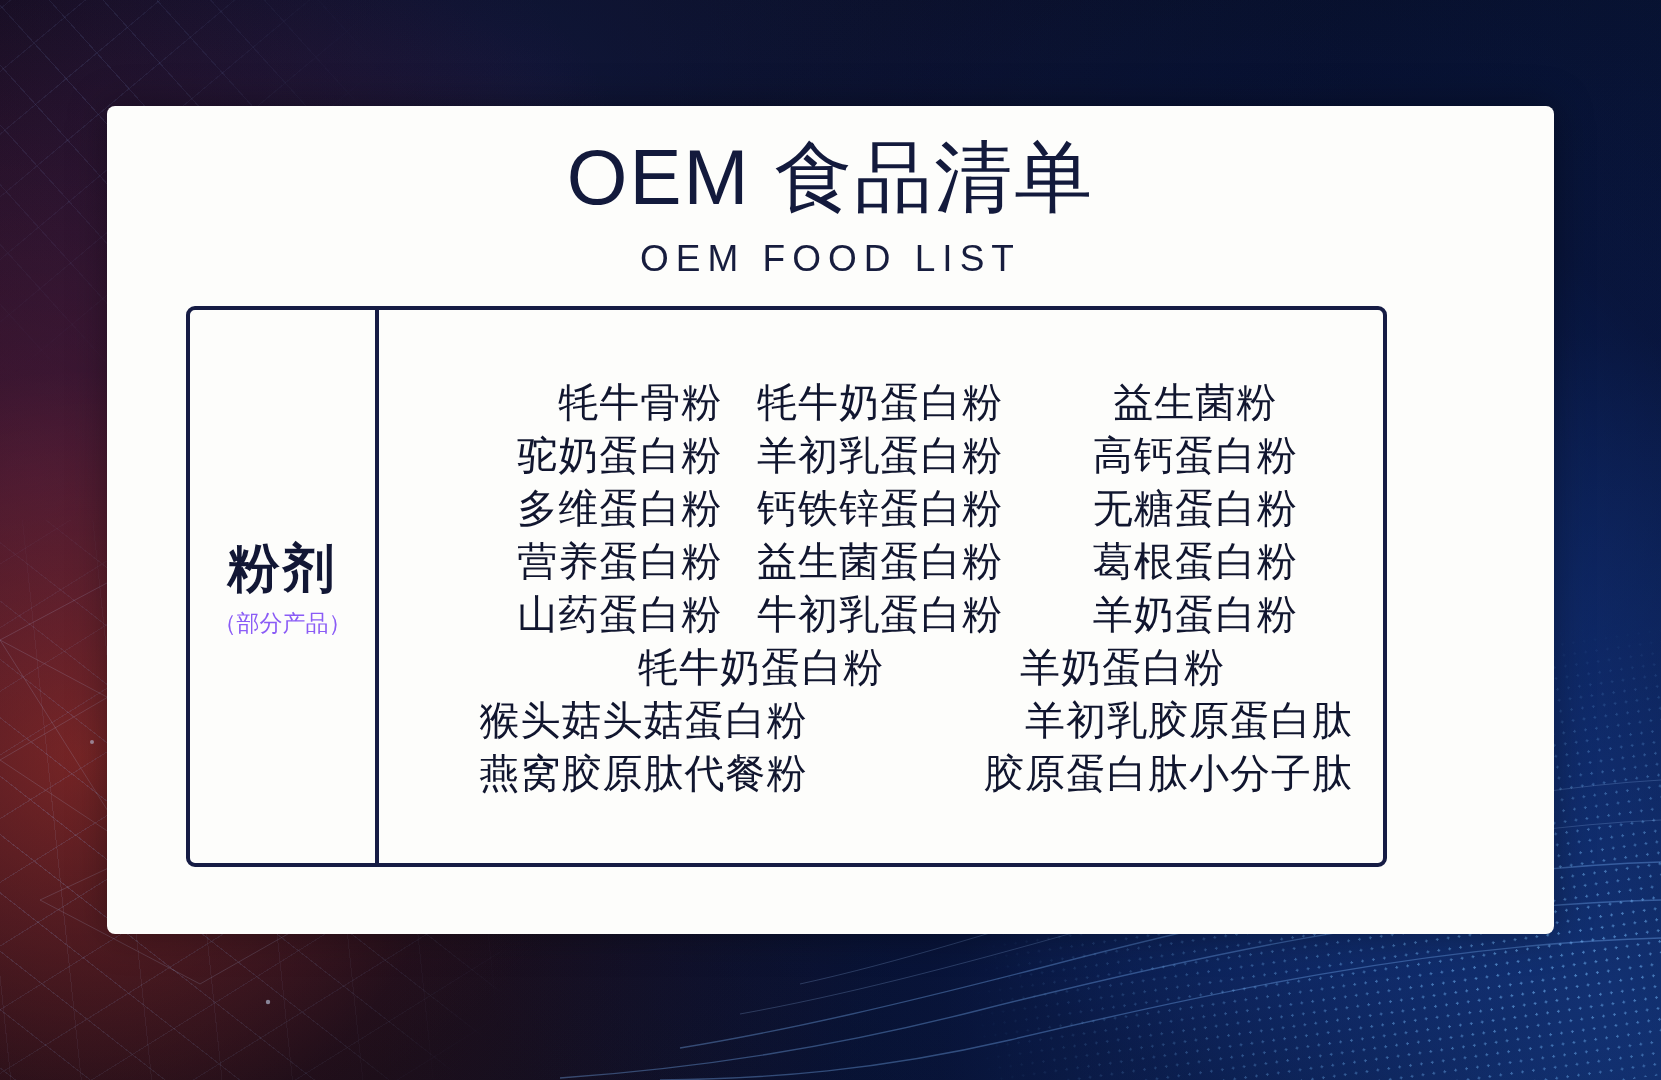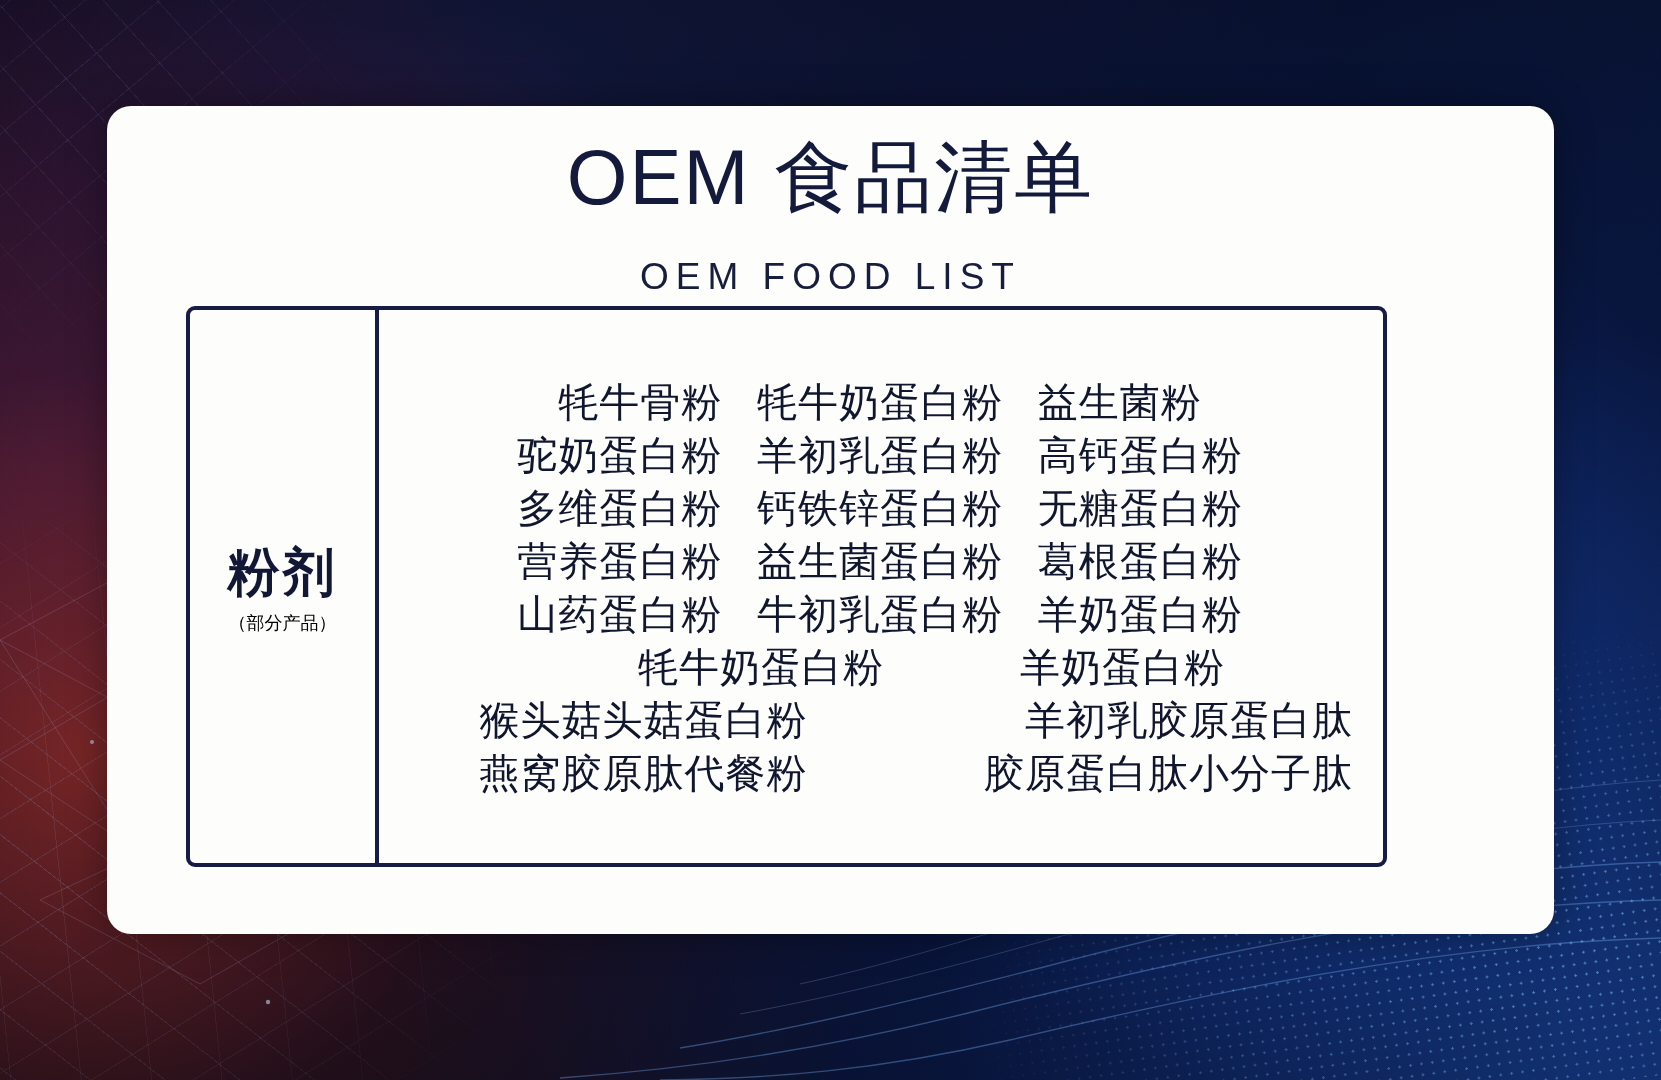--- a/index.html
+++ b/index.html
@@ -49,68 +49,68 @@
     background-size:11px 11px;
     -webkit-mask-image:radial-gradient(ellipse 100% 70% at 78% 78%, #000 8%, rgba(0,0,0,.55) 45%, transparent 78%);
             mask-image:radial-gradient(ellipse 100% 70% at 78% 78%, #000 8%, rgba(0,0,0,.55) 45%, transparent 78%);
     transform:rotate(-8deg);
   }
   .wave-svg{position:absolute;inset:0;width:100%;height:100%;}
 
   
   .card{
     position:absolute;left:107px;top:106px;width:1447px;height:828px;
-    background:#fdfdfb;border-radius:24px;
+    background:#fdfdfb;border-radius:8px;
     box-shadow:0 0 38px rgba(0,0,0,.35);
   }
 
   .title{
     text-align:center;color:#131a3c;
     font-size:78px;line-height:1;letter-spacing:2px;
     padding-top:32px;font-weight:400;
     font-family:"Liberation Sans","DejaVu Sans",sans-serif;
   }
   .subtitle{
     text-align:center;color:#171d3e;
     font-size:37px;line-height:1;letter-spacing:7px;
-    margin-top:42px;font-weight:400;
+    margin-top:24px;font-weight:400;
   }
 
   
   .table{
     position:absolute;left:79px;top:200px;width:1193px;height:553px;
     border:4px solid #161c44;border-radius:9px;
     display:flex;
   }
   .cat-cell{
     width:185px;flex:0 0 185px;
     border-right:4px solid #161c44;
     display:flex;flex-direction:column;align-items:center;justify-content:center;
     padding-top:6px;
     text-align:right;
   }
   .cat-name{
     font-size:52px;color:#121735;font-weight:700;letter-spacing:3px;line-height:1.1;
   }
   .cat-sub{
-    font-size:18px;color:#000000;margin-top:10px;letter-spacing:0px;
+    font-size:23px;color:#8b5cf6;margin-top:10px;letter-spacing:0px;
   }
 
   .items{
     flex:1 1 auto;padding:20px 22px 18px 14px;
     display:flex;flex-direction:column;justify-content:center;
   }
   .row{
     display:flex;align-items:center;
     height:53px;
   }
   .row.cols3 .cell{flex:1 1 0;display:flex;align-items:center;}
   .row.cols3 .c1{justify-content:flex-end;padding-left:14px;}
   .row.cols3 .c2{justify-content:center;}
-  .row.cols3 .c3{justify-content:flex-start;padding-right:8px;font-family:Liberation Mono, monospace;}
+  .row.cols3 .c3{justify-content:center;padding-right:8px;font-family:Liberation Mono, monospace;}
 
   .row.cols2 .cell{flex:1 1 0;display:flex;align-items:center;}
   .row.cols2 .c1{justify-content:center;padding-left:14px;}
   .row.cols2 .c2{justify-content:flex-end;padding-right:8px;}
 
   .item{
     font-size:40px;color:#11162f;letter-spacing:1px;white-space:nowrap;
     font-weight:400;
   }
 </style>

